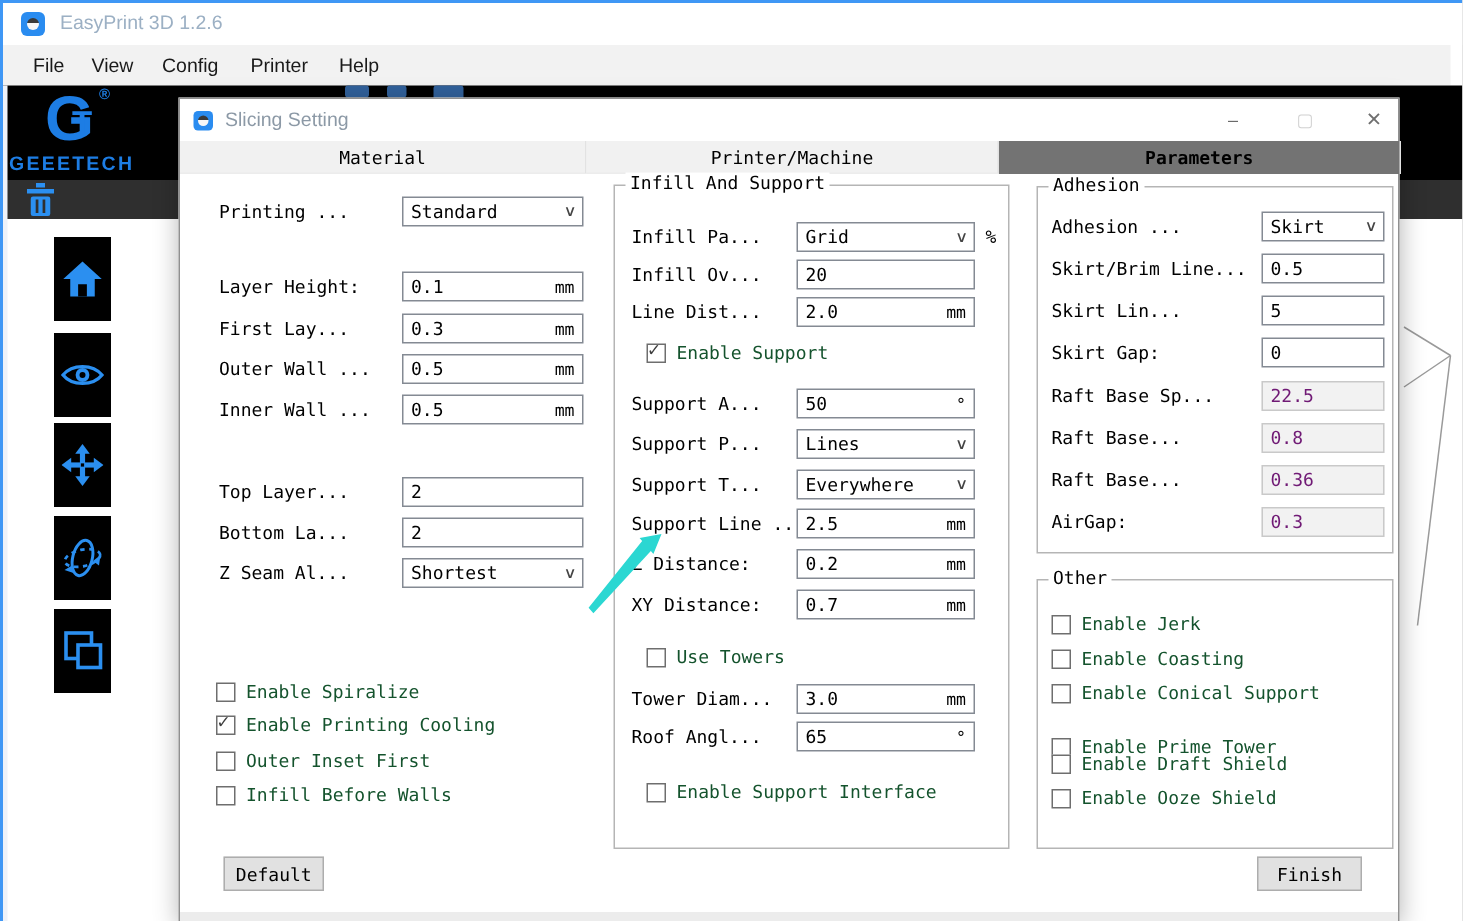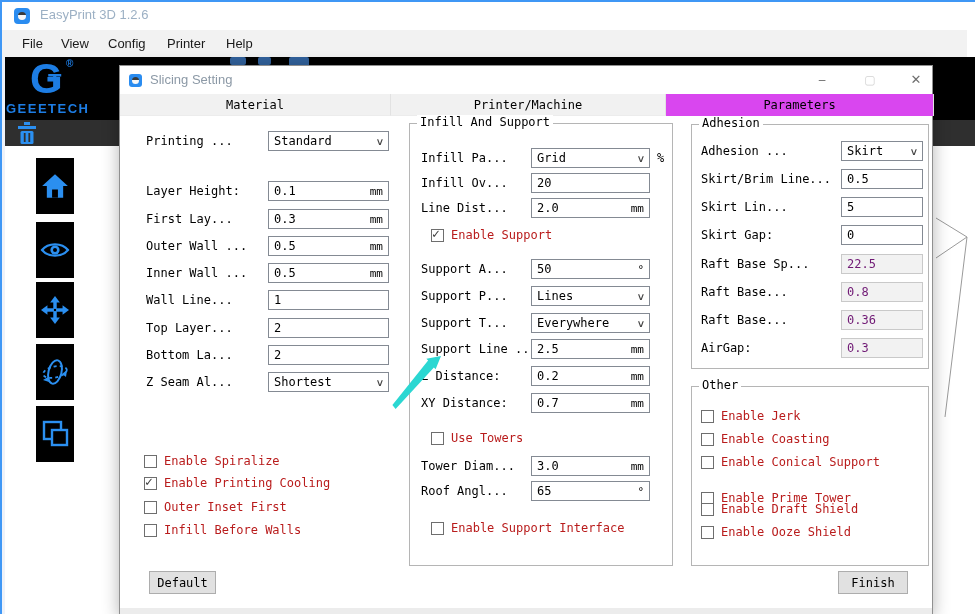--- a/index.html
+++ b/index.html
@@ -50,21 +50,21 @@
                     font-family:"Liberation Sans", sans-serif; }
   .wc { top:0; width:32px; height:28px; line-height:28px; text-align:center; font-size:12px; position:absolute; cursor:pointer;
         font-family:"Liberation Sans", sans-serif; }
   .wc.min { left:686px; color:#6a6a6a; }
   .wc.max { left:734px; color:#d2d2d2; }
   .wc.close { left:780px; color:#6f6f6f; font-size:13px; }
 
   .tabbar { left:0; top:28px; width:100%; height:22px;padding-left:12px; }
   .tab { position:absolute; top:0; height:22px; line-height:22px; text-align:center; font-size:12px; color:#000;
          background:#f1f1f1; border-right:1px solid #e2e2e2; border-bottom:1px solid #ececec; cursor:pointer; }
-  .tab.active { background:#d946ef; border-bottom:none; }
+  .tab.active { background:#737373; border-bottom:none;font-weight:bold; }
 
   .groupbox { position:absolute; border:1px solid #b5b5b5; }
   .legend { position:absolute; top:-9px; left:7px; background:#fff; padding:0 3px; font-size:12px; color:#000; }
 
   .row { position:absolute; height:20px; }
   .row .lbl { position:absolute; left:0; top:0; line-height:20px; font-size:12px; color:#000; white-space:nowrap; }
   .box { position:absolute; top:0; height:20px; border:1px solid #848a93; background:#fff;
          display:flex; align-items:center; justify-content:space-between; padding:0 5px; font-size:12px; cursor:text; }
   .box .val { white-space:nowrap; }
   .box .unit { font-size:11px; color:#000; }
@@ -74,21 +74,21 @@
   .box.disabled .val { color:#701a75; }
   .row.l { left:26px; width:243px; }  .row.l .box { left:122px; width:121px; }
   .row.m { left:301px; width:245px; } .row.m .box { left:110px; width:119px; }
   .row.r { left:581px; width:222px; } .row.r .box { left:140px; width:82px; }
   .suffix { position:absolute; left:236px; top:0; line-height:20px; font-size:12px; }
 
   .chk { position:absolute; height:14px; display:flex; align-items:center; gap:7px; }
   .cb { position:relative; width:13px; height:13px; border:1px solid #6e6e6e; background:#fff; cursor:pointer; flex:0 0 13px; }
   .cb .mark { display:none; position:absolute; left:0; top:-4px; font-size:13px; color:#3d3d3d; }
   .cb.checked .mark { display:block; }
-  .clbl { font-size:12px; color:#b91c1c; white-space:nowrap; }
+  .clbl { font-size:12px; color:#14532d; white-space:nowrap; }
 
   .btn { position:absolute; height:23px; background:#e1e1e1; border:1px solid #adadad; font-size:12px;
          display:flex; align-items:center; justify-content:center; cursor:pointer;
          font-family:"DejaVu Sans Mono", monospace; }
   .dlg-bottom { left:0; top:542px; width:100%; height:7px; background:#ececec; position:absolute; }
 
   .arrow-svg { left:388px; top:350px; z-index:50; }
 </style>
 </head>
 <body>
@@ -225,27 +225,20 @@
         <span class="unit">mm</span>
       </div>
     </div>
     <div class="row l" style="top:197px">
       <span class="lbl">Inner Wall ...</span>
       <div class="box">
         <span class="val">0.5</span>
         <span class="unit">mm</span>
       </div>
     </div>
-    <div class="row l" style="top:224px">
-      <span class="lbl">Wall Line...</span>
-      <div class="box">
-        <span class="val">1</span>
-        <span class="unit"></span>
-      </div>
-    </div>
     <div class="row l" style="top:252px">
       <span class="lbl">Top Layer...</span>
       <div class="box">
         <span class="val">2</span>
         <span class="unit"></span>
       </div>
     </div>
     <div class="row l" style="top:279px">
       <span class="lbl">Bottom La...</span>
       <div class="box">

